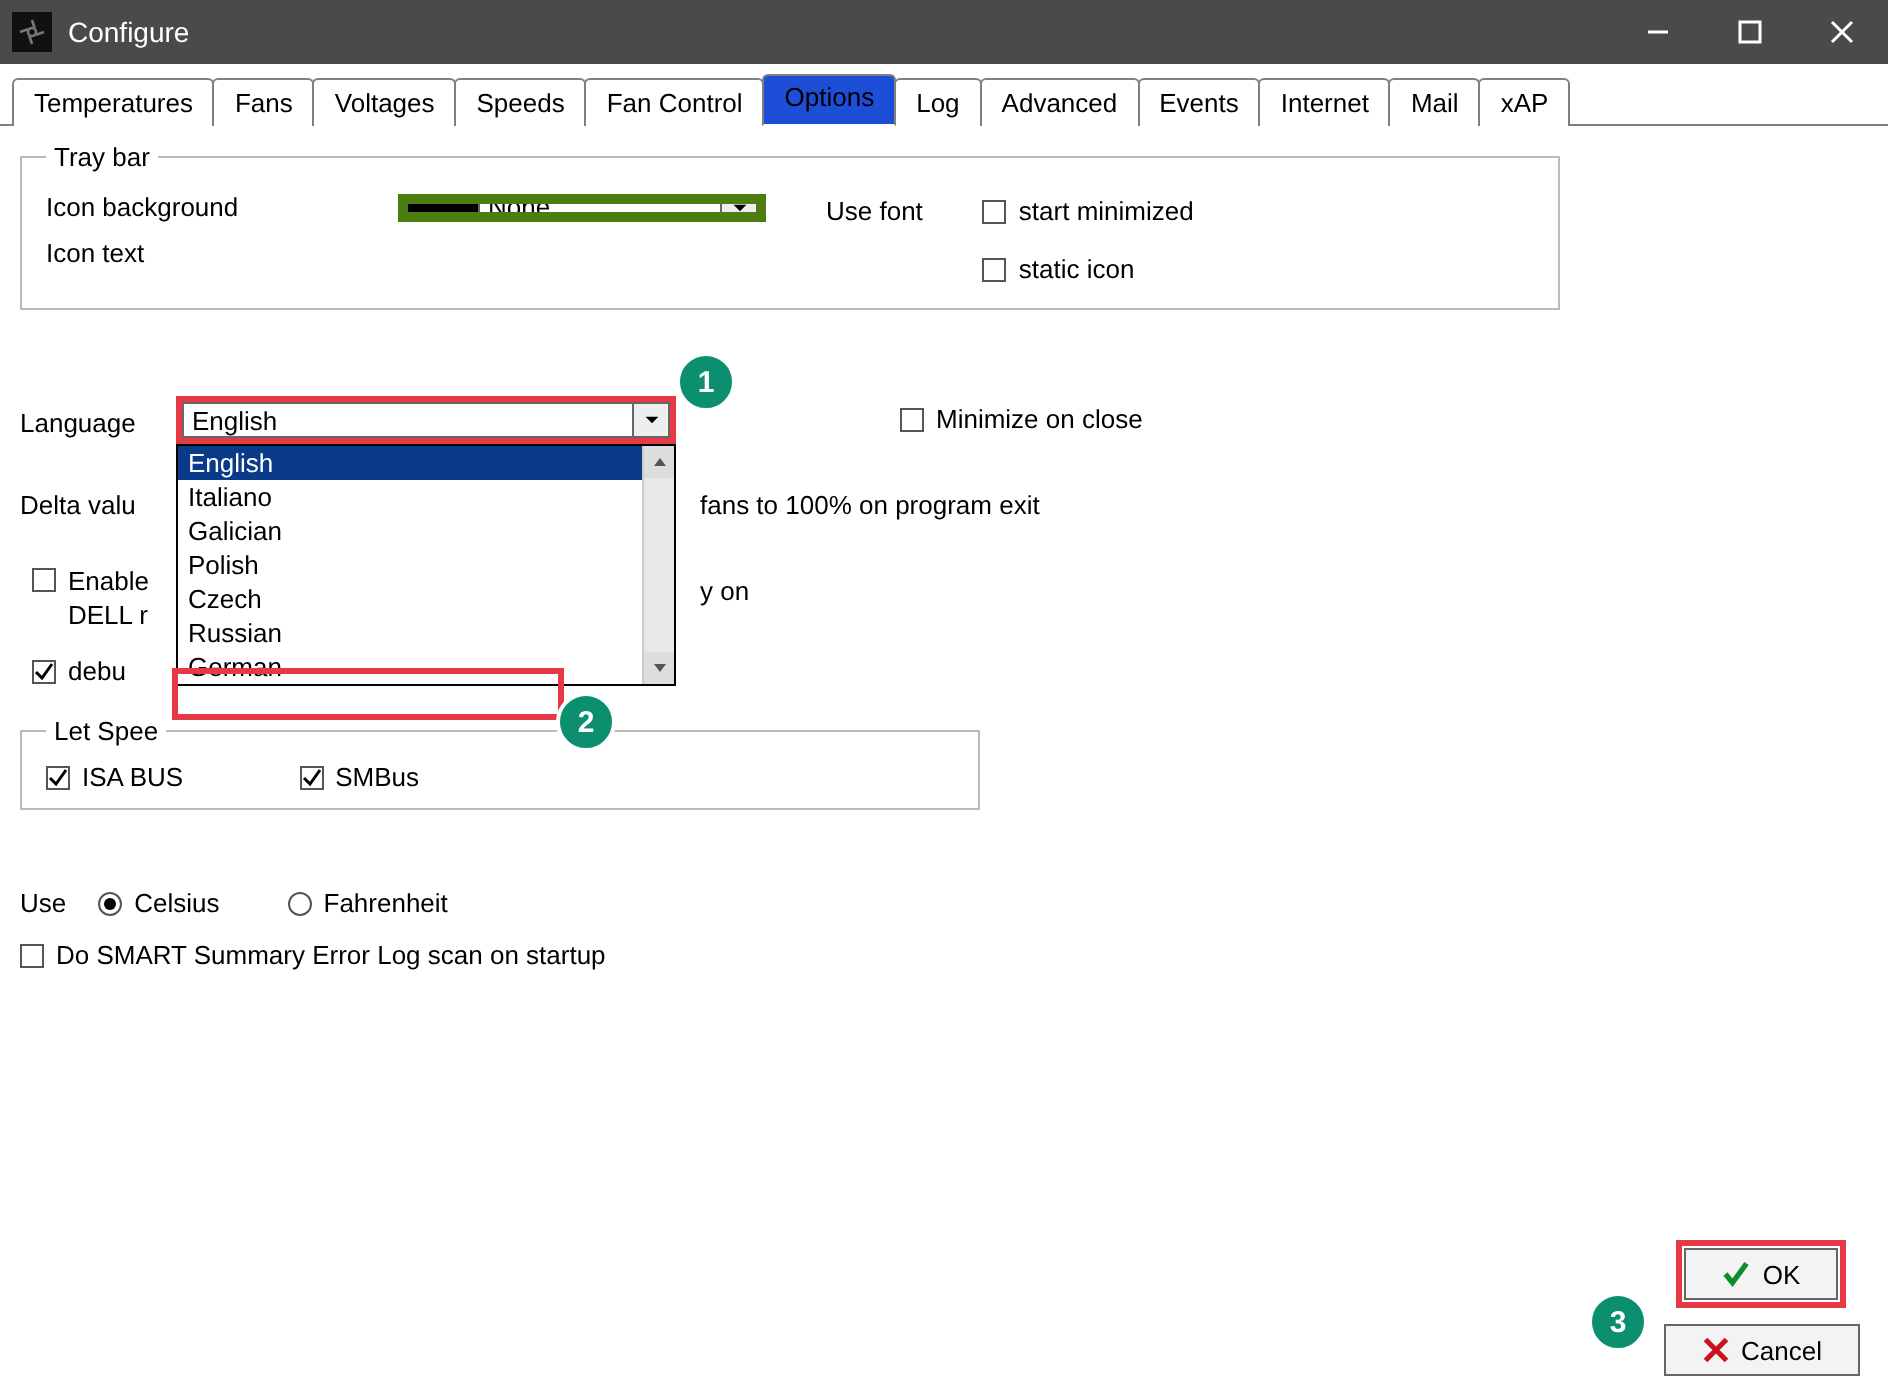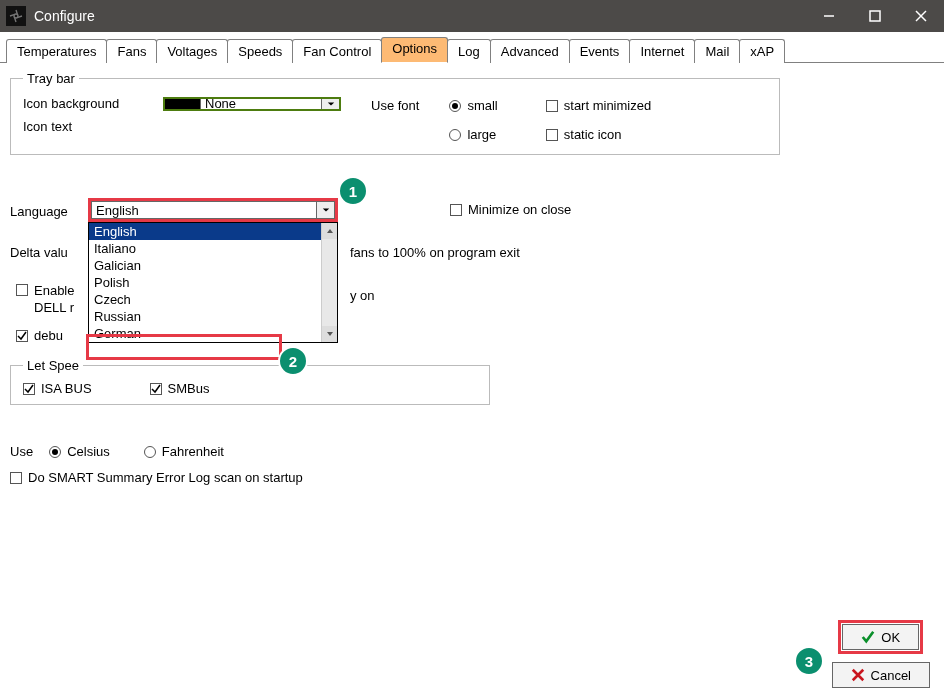--- a/index.html
+++ b/index.html
@@ -9,31 +9,31 @@
   .titlebar { background: #4c4a48; height: 32px; display:flex; align-items:center; color: #fff; padding-left:6px; }
   .titlebar .app-icon { width:20px; height:20px; background:#111; display:flex; align-items:center; justify-content:center; margin-right:8px; }
   .titlebar .app-icon svg { width:16px; height:16px; }
   .titlebar .title { flex: 1; font-size:14px; }
   .titlebar .winbtns { display:flex; }
   .titlebar .winbtn { width:46px; height:32px; display:flex; align-items:center; justify-content:center; color:#fff; font-size:16px; }
   .winbtn svg { stroke:#fff; }
 
   .tabs { display:flex; border-bottom:1px solid #808080; padding: 4px 6px 0 6px; gap:0; }
   .tab { padding:4px 10px 5px 10px; border:1px solid #808080; border-bottom:none; background:#fff; border-top-left-radius:3px; border-top-right-radius:3px; margin-right:-1px; position:relative; top:1px; cursor:default; }
-  .tab.active { background:#fdba74; top:1px; border-bottom:1px solid #fff; font-weight:normal; padding-top:3px; padding-bottom:6px; z-index:2; }
+  .tab.active { background:#1d4ed8; top:1px; border-bottom:1px solid #fff; font-weight:normal; padding-top:3px; padding-bottom:6px; z-index:2; }
   .tab:not(.active) { top:3px; height:24px; }
 
   .content { padding: 8px 10px; position:relative; }
 
   fieldset { border:1px solid #bbb; margin:0 0 8px 0; padding:10px 12px 12px 12px; width:770px; }
   legend { padding:0 4px; }
 
   .row { display:flex; align-items:center; margin-bottom:8px; }
   .row label.lbl { width:140px; }
-  .combo { display:flex; border:2px solid #4d7c0f; height:14px; }
+  .combo { display:flex; border:5px solid #4d7c0f; height:14px;margin-left:36px; }
   .combo .swatch { width:36px; height:100%; border-right:1px solid #666;}
   .combo input { border:none; padding:0 4px; height:100%; font-size:13px; width:120px; outline:none; }
   .combo .arrow { width:18px; border-left:1px solid #666; display:flex; align-items:center; justify-content:center; background:#eee; }
   .arrow svg { width:8px; height:8px; }
 
   .radio, .checkbox { display:flex; align-items:center; gap:6px; margin-right:18px; }
   .radio .dot { width:12px; height:12px; border:1px solid #555; border-radius:50%; display:flex; align-items:center; justify-content:center; }
   .radio .dot .fill { width:6px; height:6px; border-radius:50%; background:#000; }
   .checkbox .box { width:12px; height:12px; border:1px solid #555; background:#fff; display:flex; align-items:center; justify-content:center; }
   .checkbox .box svg { width:10px; height:10px; }
@@ -154,32 +154,20 @@
                   <path d="M1 3 L5 7 L9 3" fill="#000"></path>
                 </svg>
               </div>
           </div>
         </div>
         <div class="row">
           <label class="lbl">Icon text</label>
         </div>
       </div>
       <div class="tray-mid plain-label">Use font</div>
-      <div class="tray-right">
-        <div class="radio">
-          <span class="dot">
-              <span class="fill"></span>
-            </span>
-          <span>small</span>
-        </div>
-        <div class="radio">
-          <span class="dot"></span>
-          <span>large</span>
-        </div>
-      </div>
       <div class="tray-right2">
         <div class="checkbox">
           <span class="box"></span>
           <span>start minimized</span>
         </div>
         <div class="checkbox">
           <span class="box"></span>
           <span>static icon</span>
         </div>
       </div>

